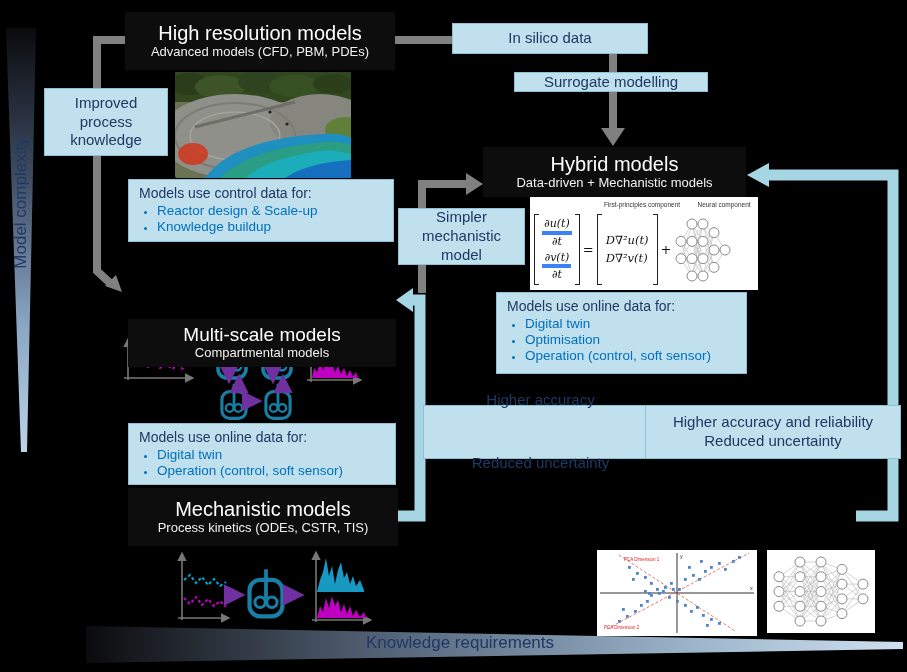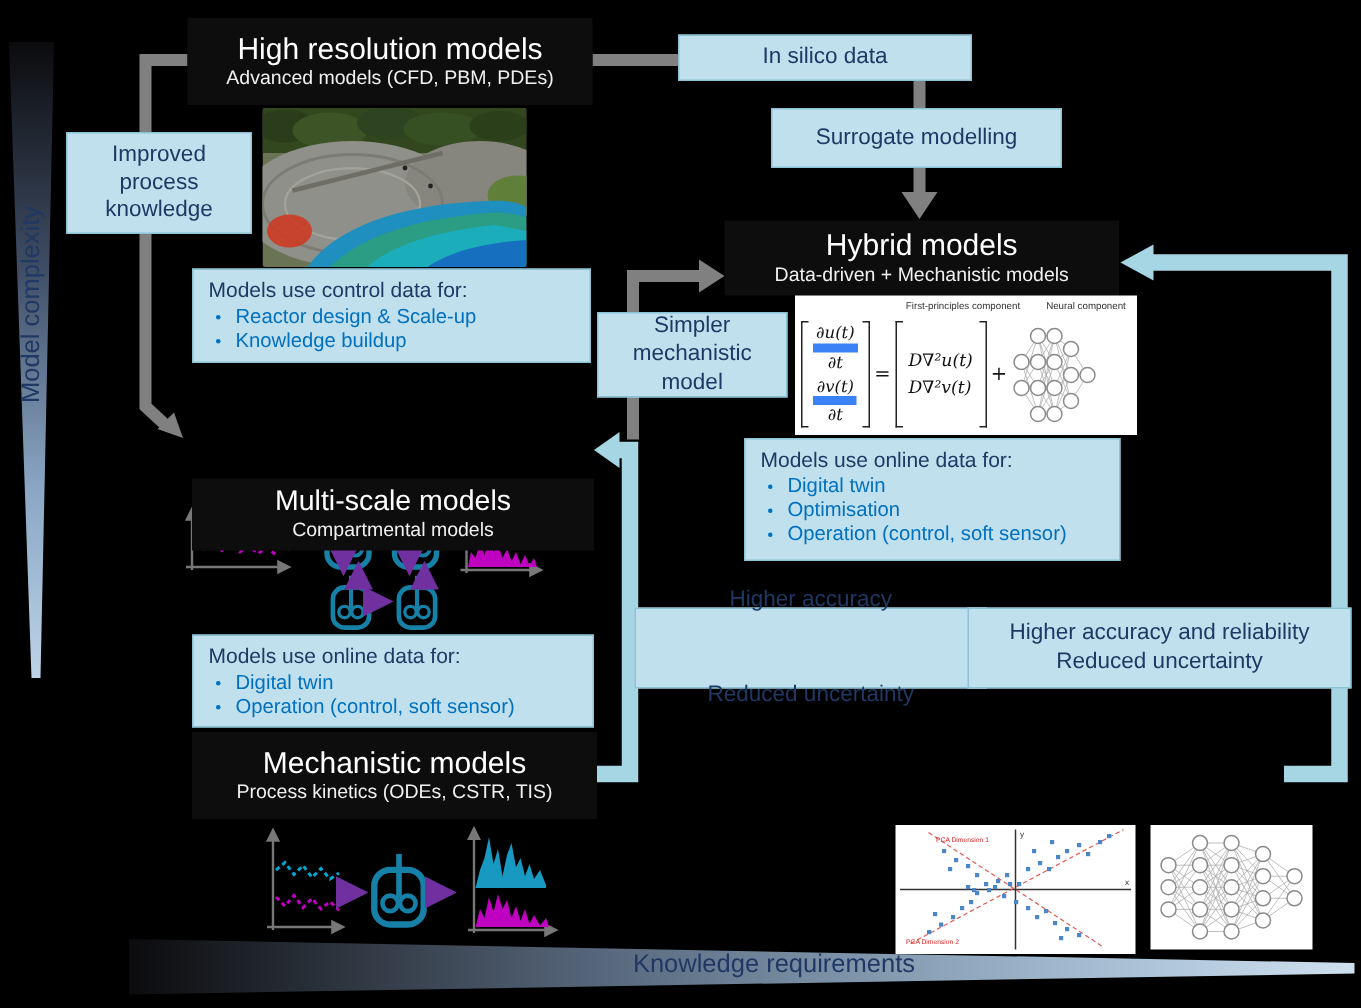--- a/index.html
+++ b/index.html
@@ -31,21 +31,21 @@
   .eqlabels span{position:absolute;top:4px;font-size:6.5px;color:#333;text-align:center;}
   .eqlabels .fp{left:56px;width:112px;}
   .eqlabels .nl{left:164px;width:60px;}
   .eqrow{position:absolute;left:4px;top:15px;right:2px;bottom:3px;display:flex;
          align-items:center;gap:2px;font-family:"DejaVu Serif",serif;font-style:italic;}
   .br{align-self:stretch;width:4px;border:1.4px solid #222;margin:2px 0;}
   .br.l{border-right:none;margin-right:1px;}
   .br.r{border-left:none;margin-left:1px;}
   .fraccol{display:flex;flex-direction:column;gap:4px;padding:2px 0;}
   .frac{display:flex;flex-direction:column;align-items:center;font-size:11px;line-height:1.05;}
-  .frac .n{padding:0 2px 1px;border-bottom:6px solid #3b82f6;}
+  .frac .n{padding:0 2px 1px;border-bottom:4px solid #3b82f6;}
   .frac .d{padding-top:1px;}
   .rhscol{display:flex;flex-direction:column;justify-content:center;font-size:11.5px;
           line-height:1.5;padding:1px 1px;}
   .eqop{font-size:13px;font-style:normal;padding:0 1px;}
 </style>
 </head>
 <body>
 
 <div id="canvas">
 
@@ -308,21 +308,21 @@
           <circle cx="842" cy="584.125" r="5" fill="#fff" stroke="#8a8a8a" stroke-width="1"></circle>
           <circle cx="842" cy="598.875" r="5" fill="#fff" stroke="#8a8a8a" stroke-width="1"></circle>
           <circle cx="842" cy="613.625" r="5" fill="#fff" stroke="#8a8a8a" stroke-width="1"></circle>
           <circle cx="863" cy="584.125" r="5" fill="#fff" stroke="#8a8a8a" stroke-width="1"></circle>
           <circle cx="863" cy="598.875" r="5" fill="#fff" stroke="#8a8a8a" stroke-width="1"></circle>
         </g>
   </g>
 </svg>
 
 <div id="ylabel" class="axislabel" style="left:-79px;top:193px;width:200px;">Model complexity</div>
-<div id="xlabel" class="axislabel" style="left:310px;top:633px;width:300px;text-align:right;">Knowledge requirements</div>
+<div id="xlabel" class="axislabel" style="left:310px;top:633px;width:300px;">Knowledge requirements</div>
 
 <div class="node" style="left:125px;top:12px;width:270px;height:58px;">
   <span class="t">High resolution models</span>
   <span class="s">Advanced models (CFD, PBM, PDEs)</span>
 </div>
 <div class="node" style="left:483px;top:147px;width:263px;height:50px;">
   <span class="t">Hybrid models</span>
   <span class="s">Data-driven + Mechanistic models</span>
 </div>
 <div class="node" style="left:128px;top:275px;width:268px;height:48px;margin-top:44px;">
@@ -330,21 +330,21 @@
   <span class="s">Compartmental models</span>
 </div>
 <div class="node" style="left:128px;top:488px;width:270px;height:58px;">
   <span class="t">Mechanistic models</span>
   <span class="s">Process kinetics (ODEs, CSTR, TIS)</span>
 </div>
 
 <div class="blabel" style="left:452px;top:3px;width:196px;height:31px;margin-top:20px;">
   <span>In silico data</span>
 </div>
-<div class="blabel" style="left:514px;top:72px;width:194px;height:40px;">
+<div class="blabel" style="left:514px;top:72px;width:194px;height:20px;">
   <span>Surrogate modelling</span>
 </div>
 <div class="blabel" style="left:44px;top:88px;width:124px;height:68px;">
   <span>Improved process knowledge</span>
 </div>
 <div class="blabel" style="left:398px;top:208px;width:127px;height:57px;">
   <span>Simpler mechanistic model</span>
 </div>
 <div class="blabel" style="left:423px;top:405px;width:235px;height:54px;gap:44px;">
   <span>Higher accuracy</span>

